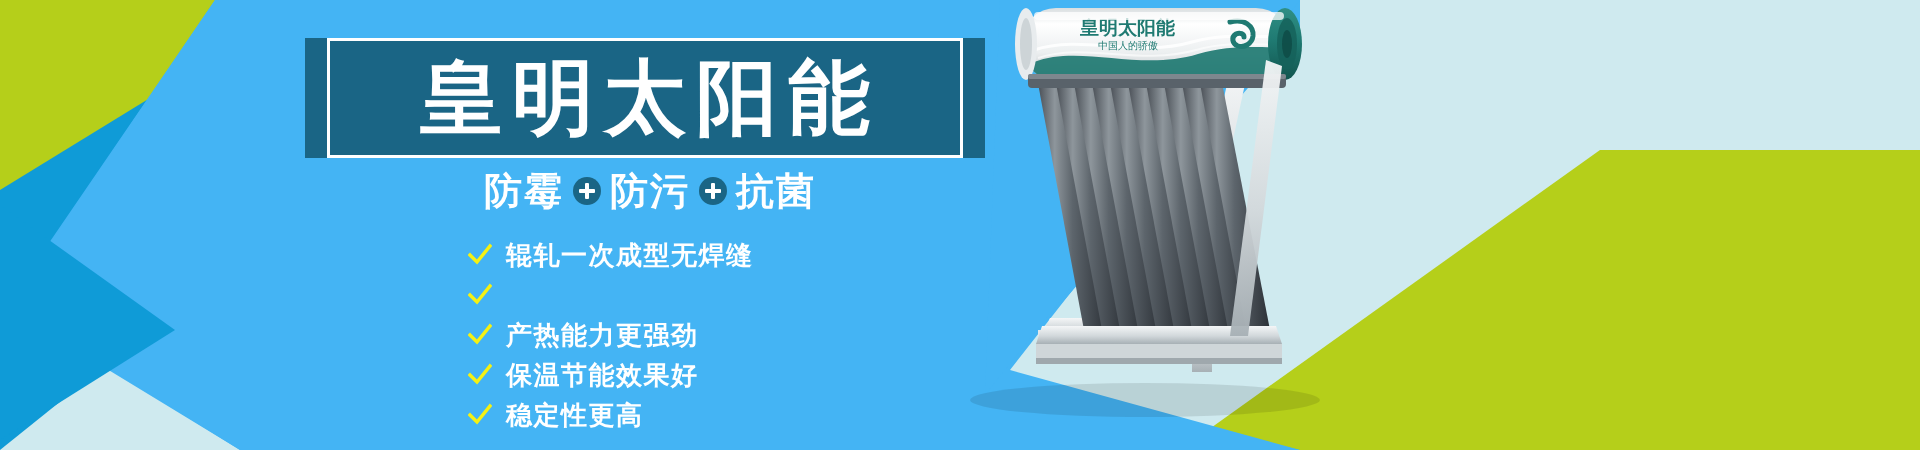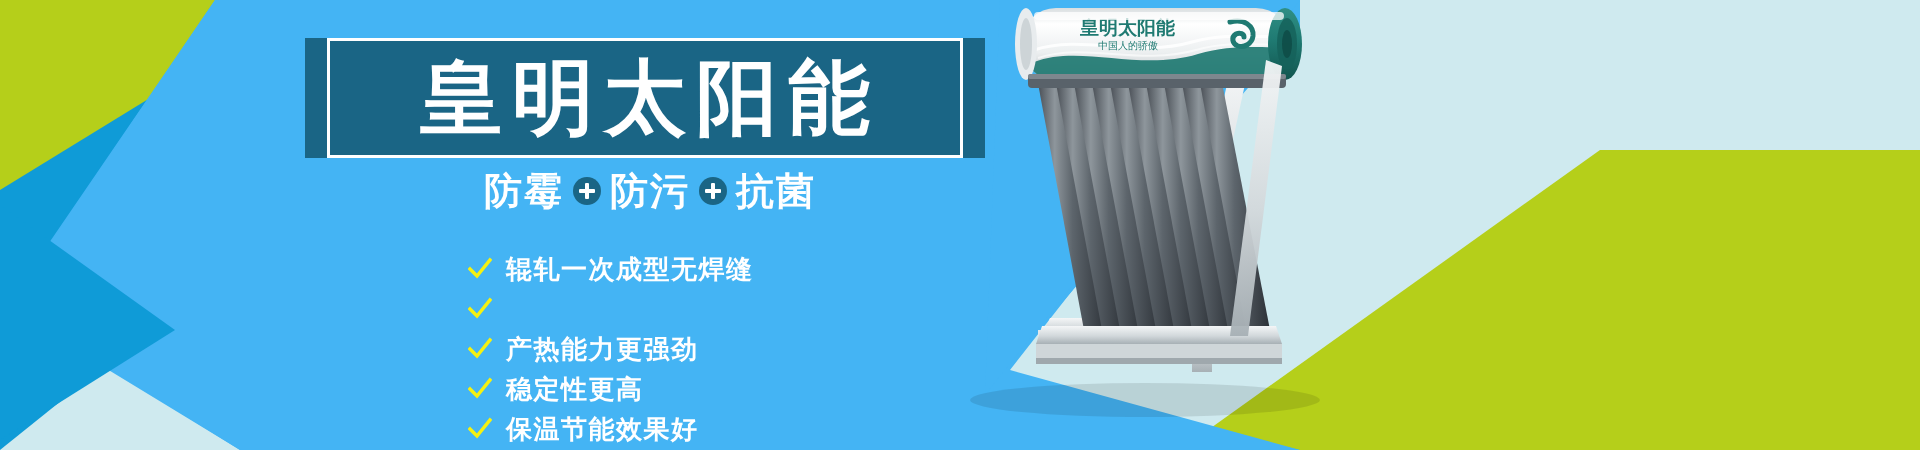--- a/index.html
+++ b/index.html
@@ -110,21 +110,21 @@
     left: 6px;
     height: 4px;
     width: 16px;
     transform: translateY(-50%);
   }
 
   
   .feature-list {
     position: absolute;
     left: 468px;
-    top: 252px;
+    top: 238px;
     display: flex;
     flex-direction: column;
     gap: 7px;
   }
   .feature-item {
     display: flex;
     align-items: center;
     gap: 14px;
     height: 33px;
   }
@@ -210,28 +210,28 @@
       <svg class="check-icon" viewBox="0 0 24 24">
         <path d="M2 12 L9 19 L22 3" fill="none" stroke="#f5f112" stroke-width="3.4" stroke-linecap="square" stroke-linejoin="miter"></path>
       </svg>
       <span class="feature-text">产热能力更强劲</span>
     </div>
 
     <div class="feature-item">
       <svg class="check-icon" viewBox="0 0 24 24">
         <path d="M2 12 L9 19 L22 3" fill="none" stroke="#f5f112" stroke-width="3.4" stroke-linecap="square" stroke-linejoin="miter"></path>
       </svg>
+      <span class="feature-text">保温节能效果好</span>
+    </div>
+
+    <div class="feature-item">
+      <svg class="check-icon" viewBox="0 0 24 24">
+        <path d="M2 12 L9 19 L22 3" fill="none" stroke="#f5f112" stroke-width="3.4" stroke-linecap="square" stroke-linejoin="miter"></path>
+      </svg>
       <span class="feature-text">稳定性更高</span>
-    </div>
-
-    <div class="feature-item">
-      <svg class="check-icon" viewBox="0 0 24 24">
-        <path d="M2 12 L9 19 L22 3" fill="none" stroke="#f5f112" stroke-width="3.4" stroke-linecap="square" stroke-linejoin="miter"></path>
-      </svg>
-      <span class="feature-text">保温节能效果好</span>
     </div>
 
   </div>
 
   <div class="product">
     <svg viewBox="0 0 560 450" width="560" height="450">
       <defs>
         <linearGradient id="tankGrad" x1="0" y1="0" x2="0" y2="1">
           <stop offset="0%" stop-color="#d9dee0"></stop>
           <stop offset="22%" stop-color="#ffffff"></stop>

